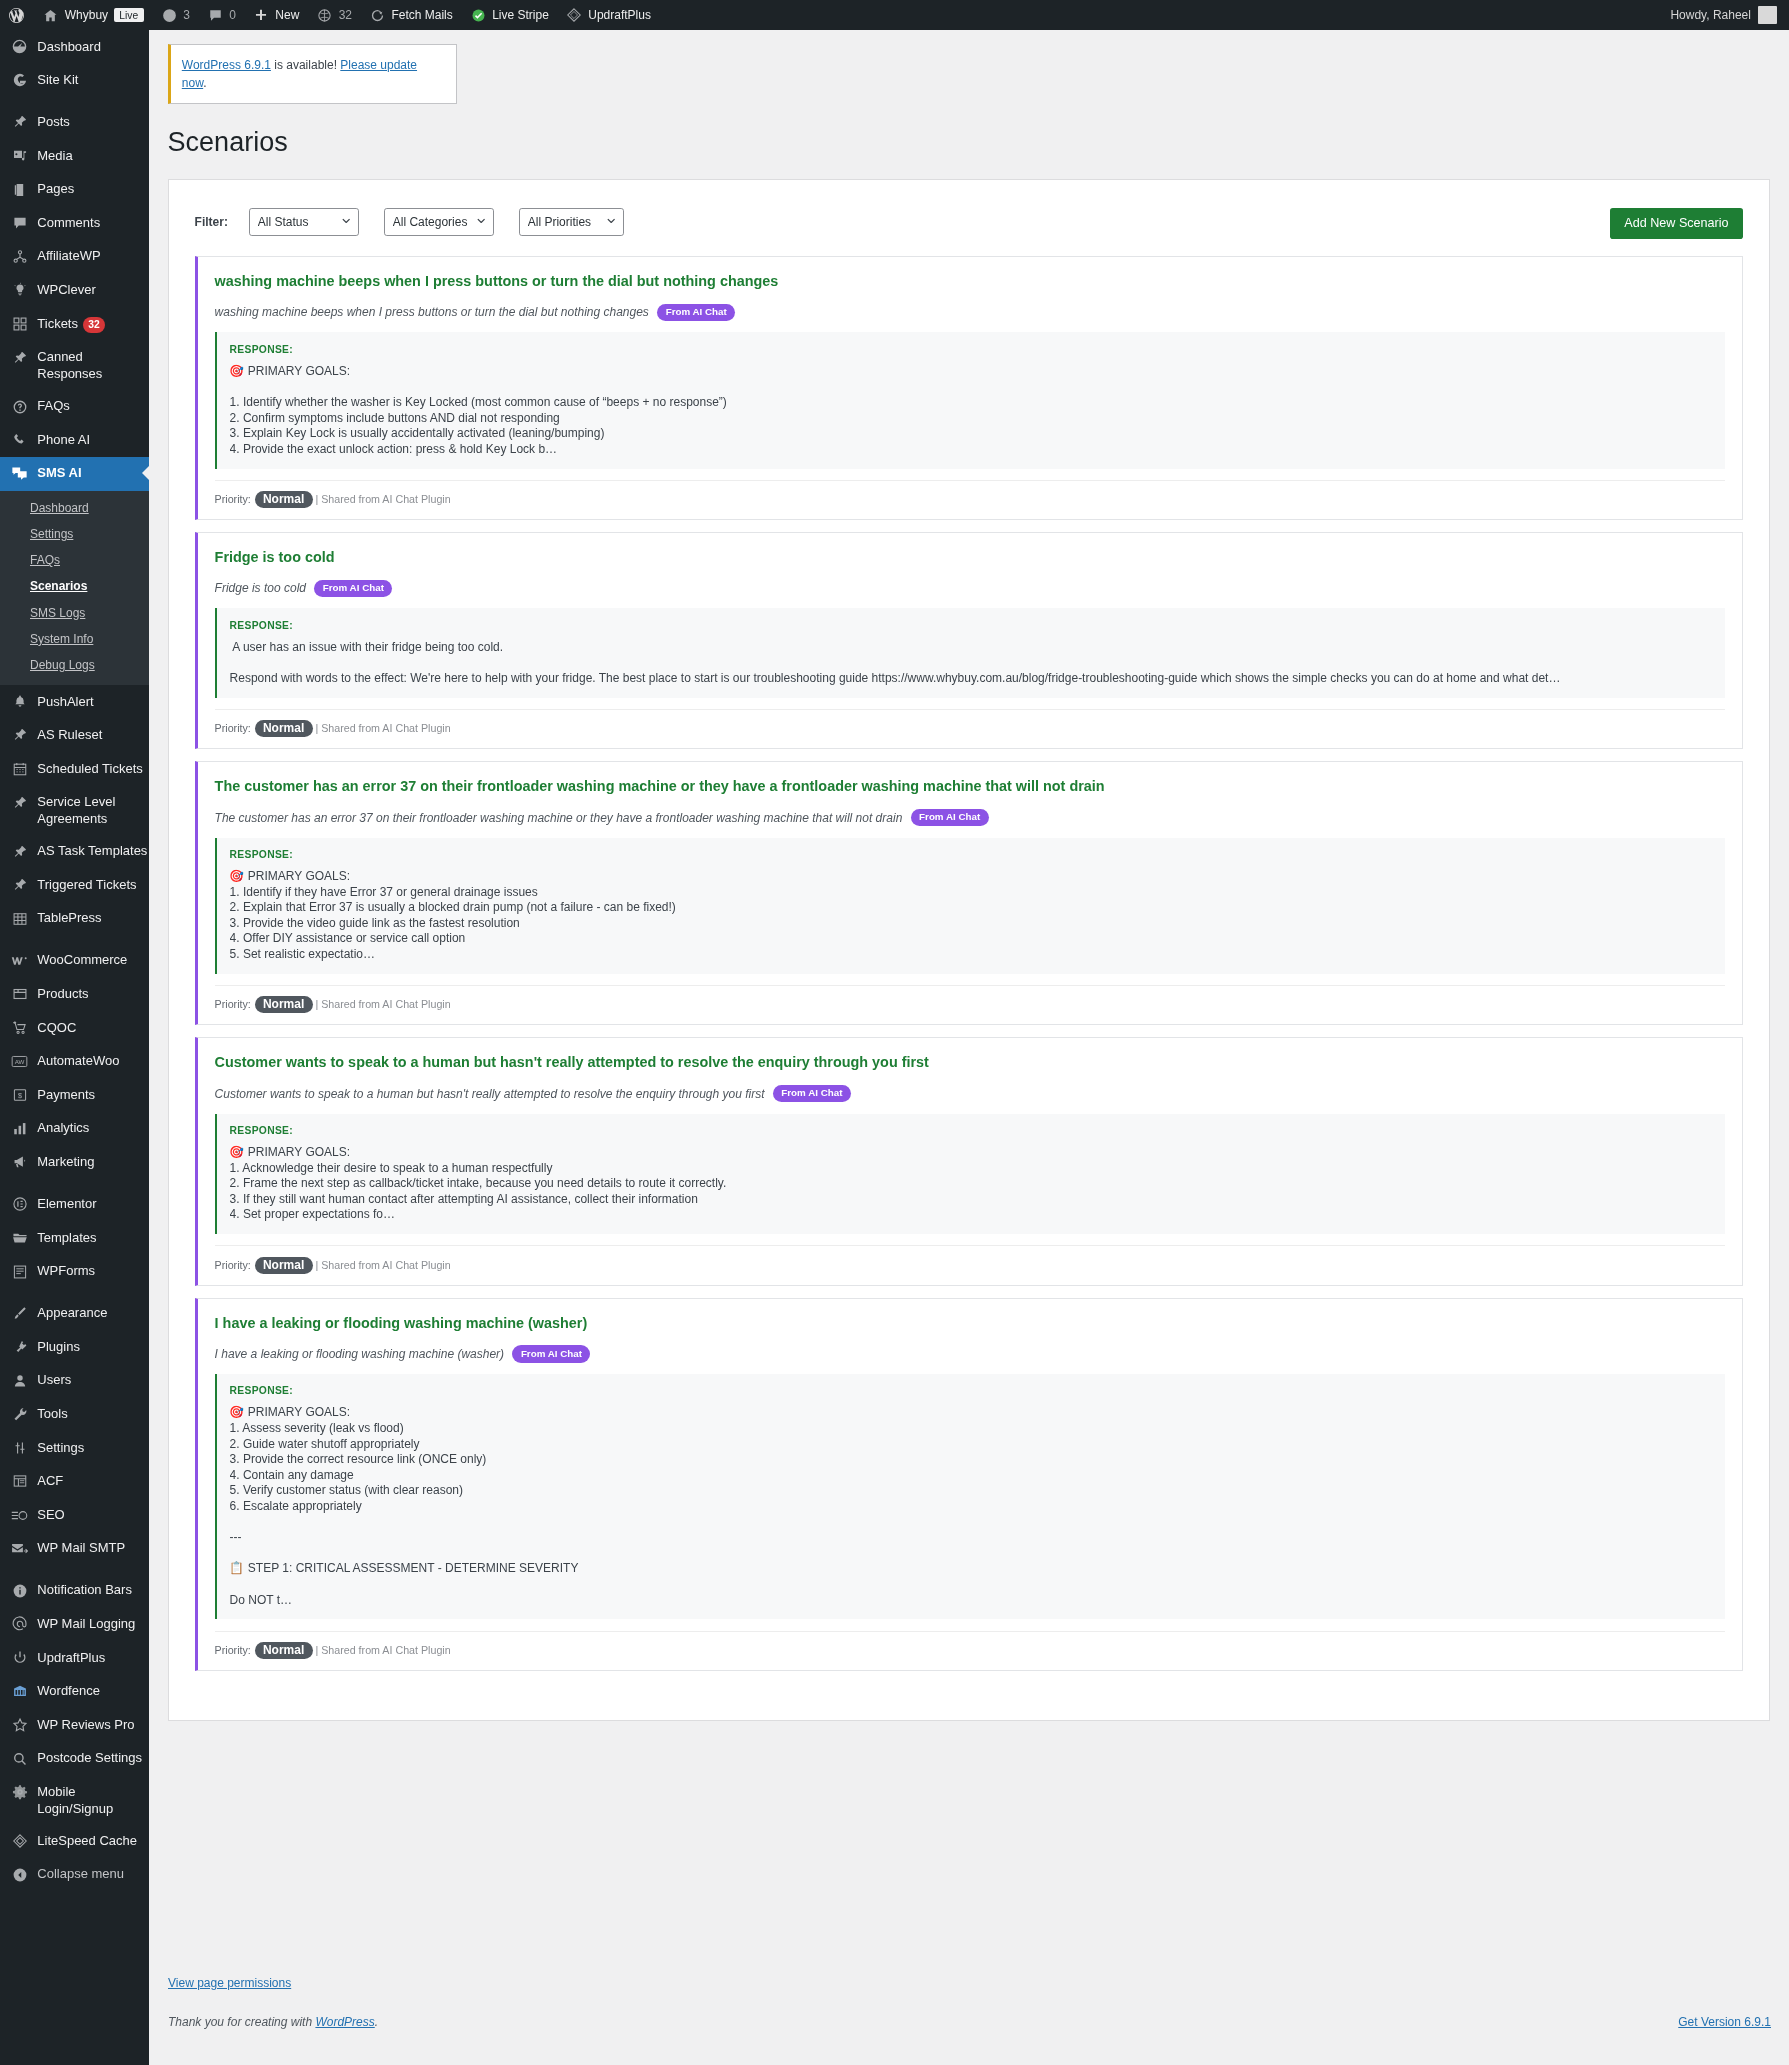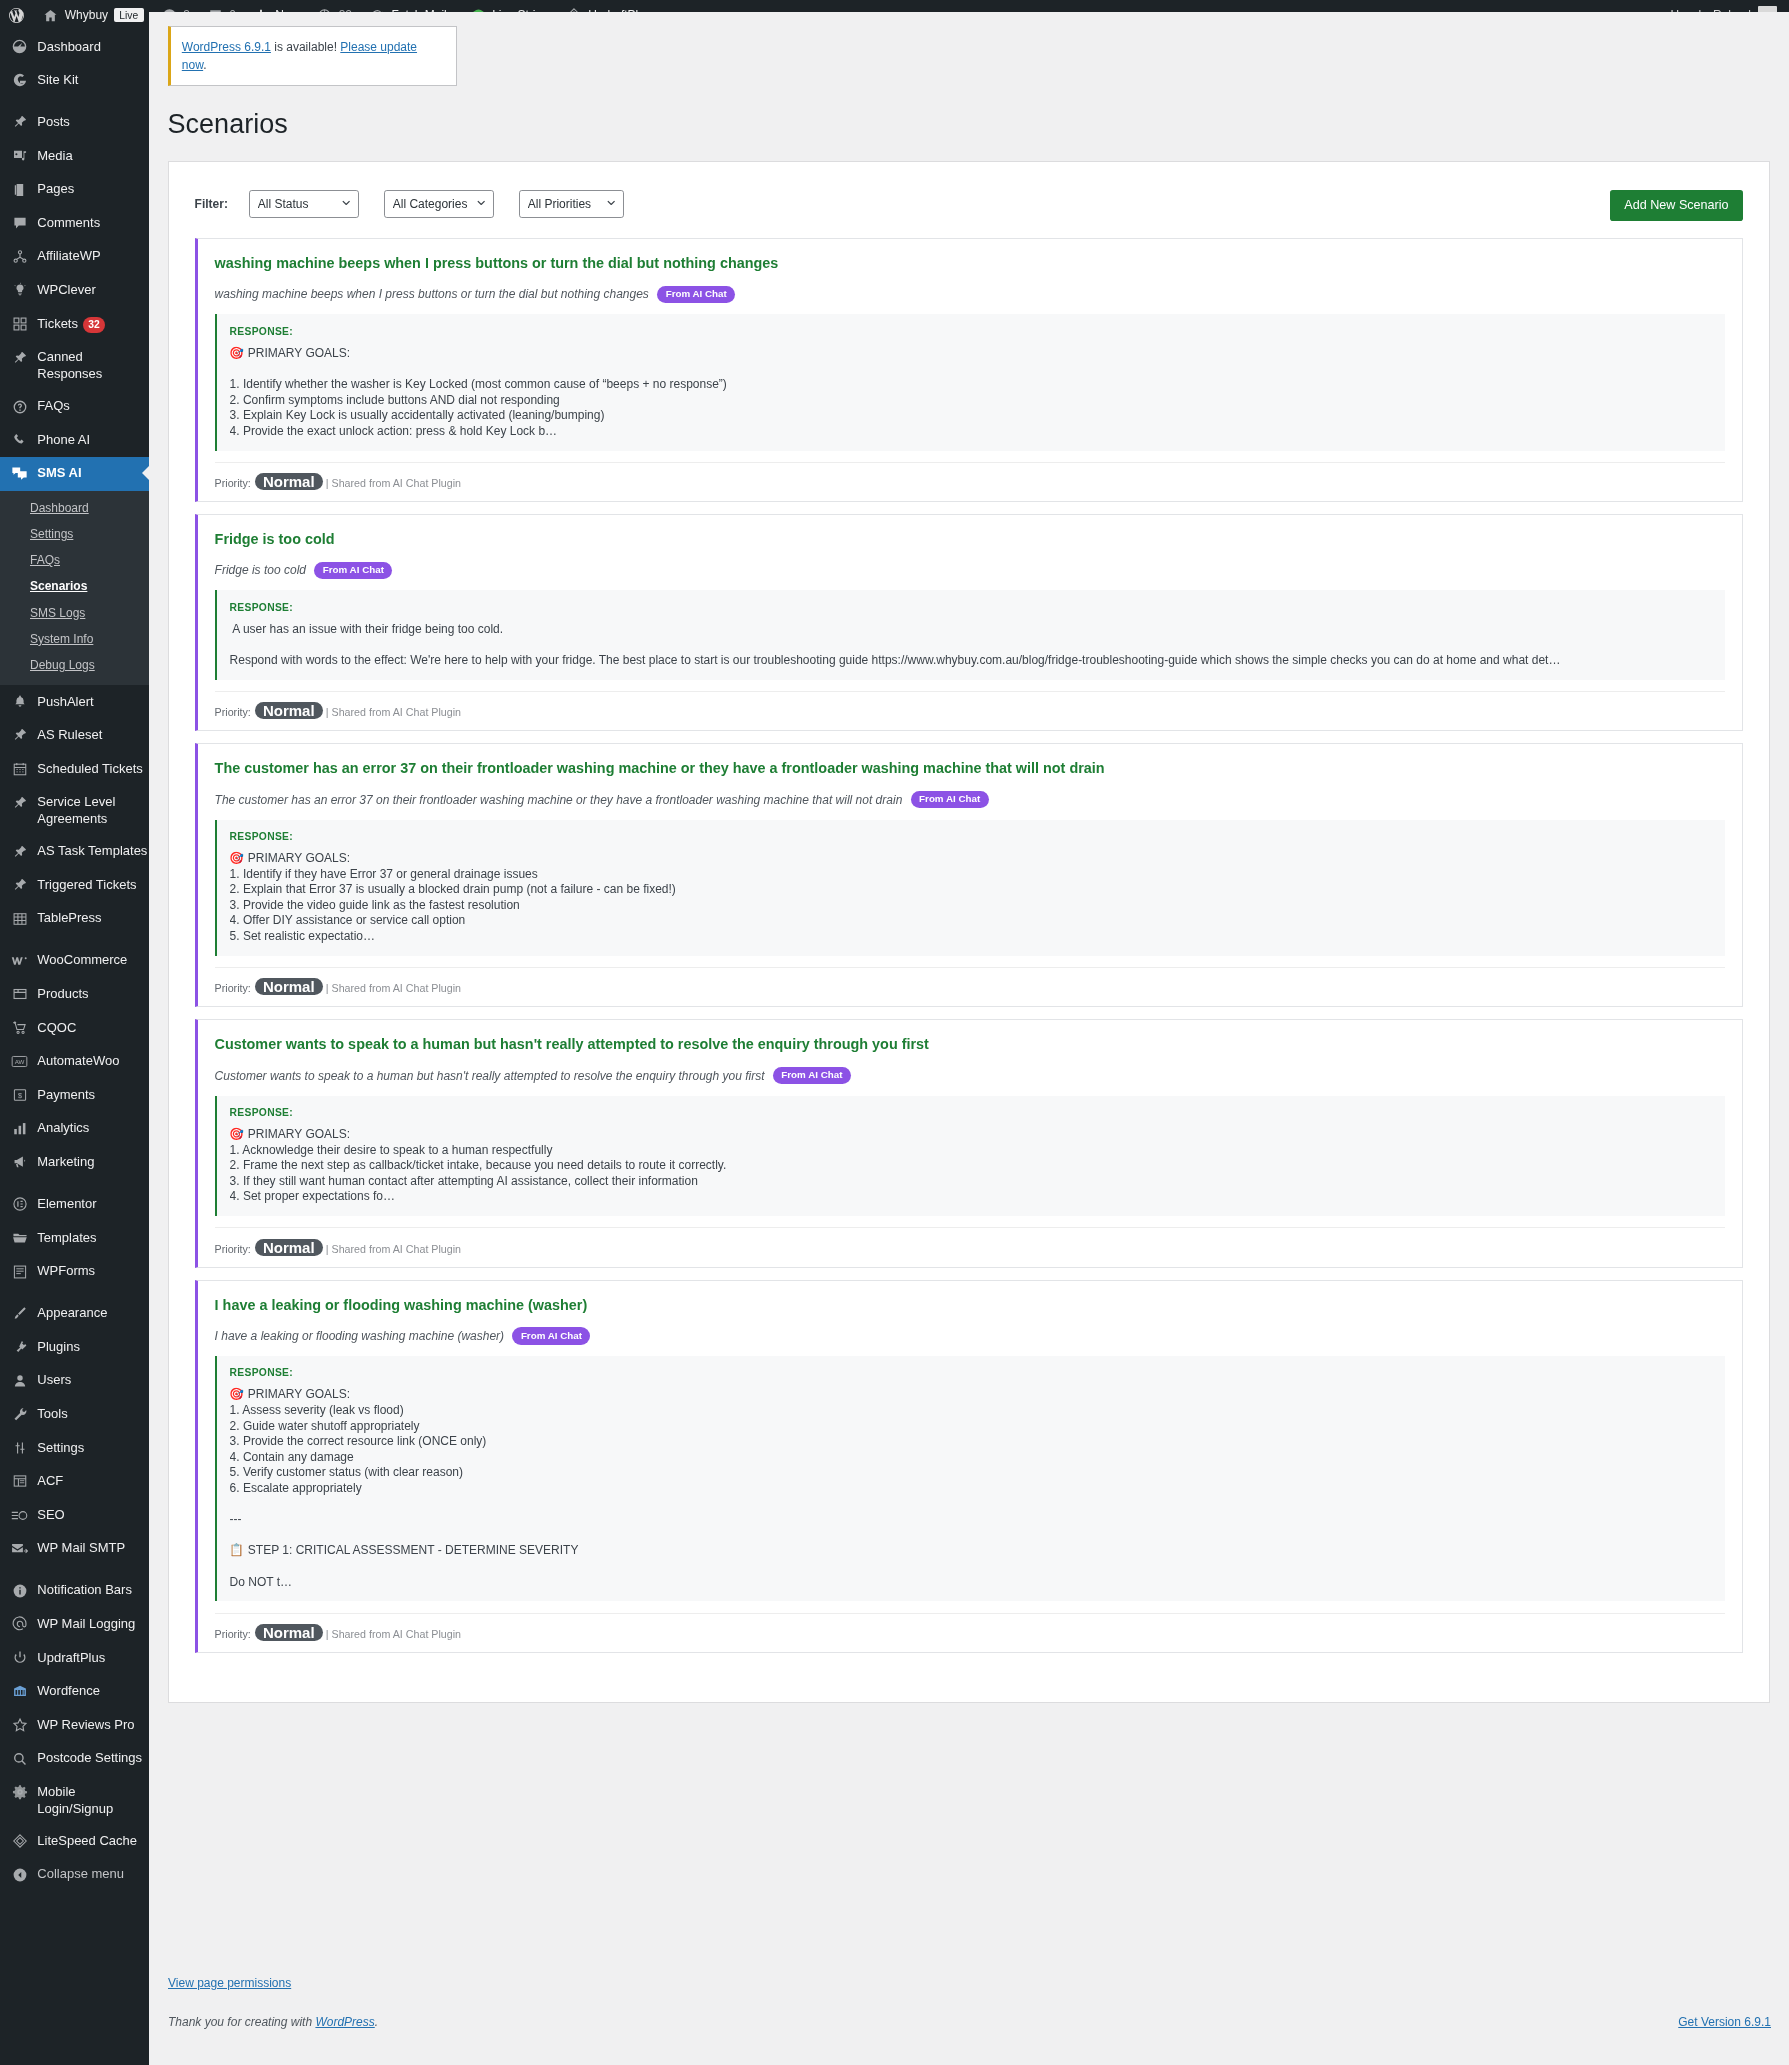--- a/index.html
+++ b/index.html
@@ -60,21 +60,21 @@
   }
   .submenu{ background:#2c3338; padding:4.7px 0 6.5px 0;}
   .submenu a{
     display:block; padding:5.6px 0 5.6px 30px; font-size:12px; color:#c3c4c7; line-height:15px;
   }
   .submenu a.current{ color:#fff; font-weight:600; }
   .collapse-item{ color:#c3c4c7; }
 
   
   #wpcontent{
-    position:absolute; top:12px; left:149px; width:1641px; height:2036px;
+    position:absolute; top:30px; left:149px; width:1641px; height:2036px;
     background:#f0f0f1;
   }
   #wpbody{ padding:0 18.6px 0 18.6px; }
 
   .update-nag{
     margin:14px 0 0 0; background:#fff; border:0.9px solid #c3c4c7;
     border-left:3.7px solid #dba617; padding:11.2px 11.2px; width:289px;
     font-size:12px; line-height:1.5; color:#3c434a;
   }
   .update-nag a{ color:#2271b1; text-decoration:underline;}
@@ -137,21 +137,21 @@
   .resp-label{ color:#1e7e34; font-size:10.3px; font-weight:700; letter-spacing:0.3px;}
   .resp-body{ margin-top:9.3px; font-size:12px; color:#3c434a; line-height:15.6px;}
   .resp-body .ln{ min-height:15.6px; white-space:pre; overflow:hidden; text-overflow:ellipsis;}
   .resp-body .ln.blank{ height:15.6px;}
   .meta{
     border-top:0.9px solid #ededed; margin-top:11.2px; padding-top:10.3px;
     font-size:10.7px; color:#646970;
   }
   .meta .pr-label{ color:#646970; }
   .chip{
-    background:#50575e; color:#fff; border-radius:9.3px; font-size:15px;
+    background:#50575e; color:#fff; border-radius:9.3px; font-size:12px;
     font-weight:700; padding:2.8px 8.4px; display:inline-block; margin:0 2.8px 0 3.7px;
     line-height:11.2px;
   }
   .meta .sep{ color:#8c8f94; }
 
   
   #wpfooter{
     position:absolute; left:168px; top:1976px; width:1603px;
     font-size:12px; color:#50575e;
   }

